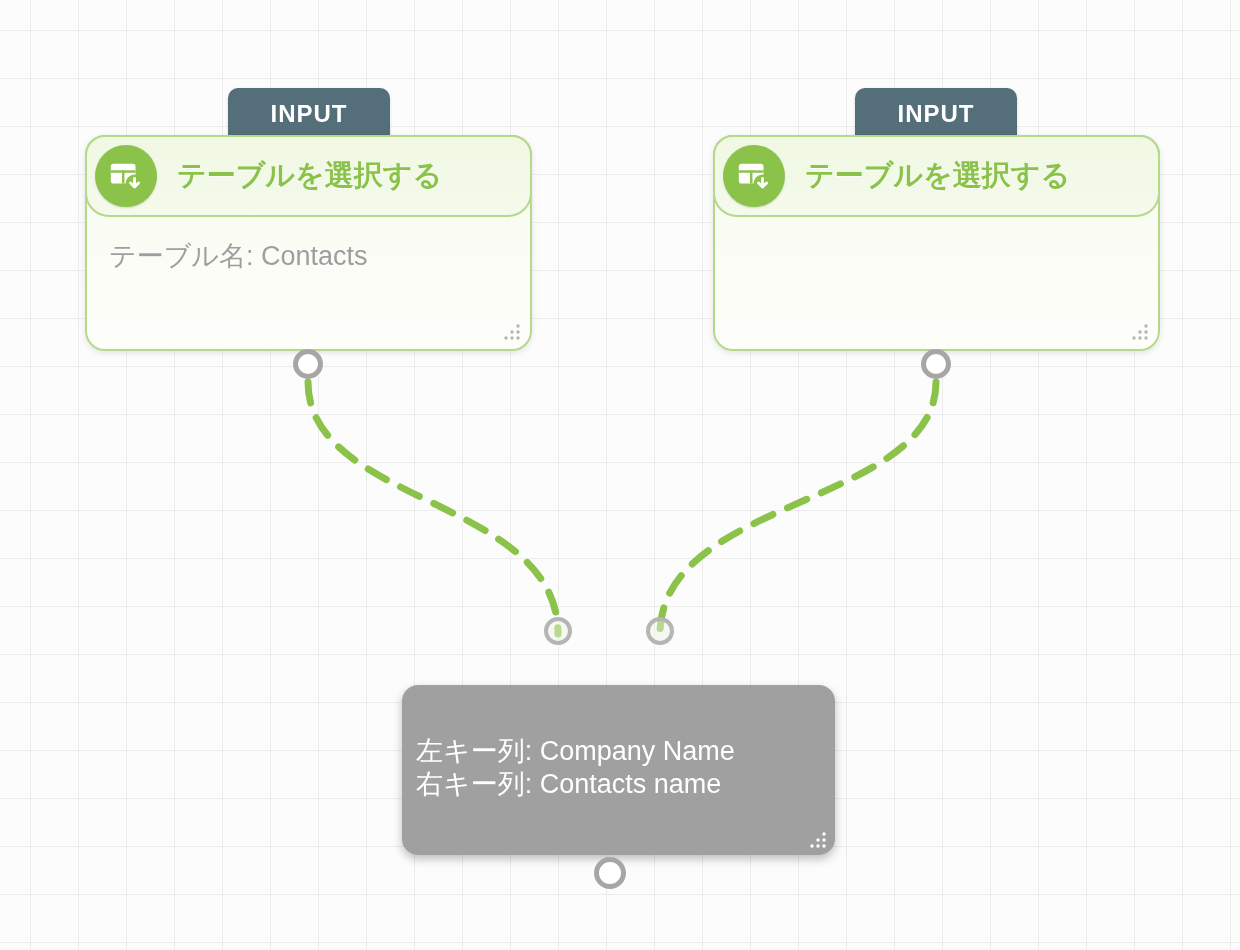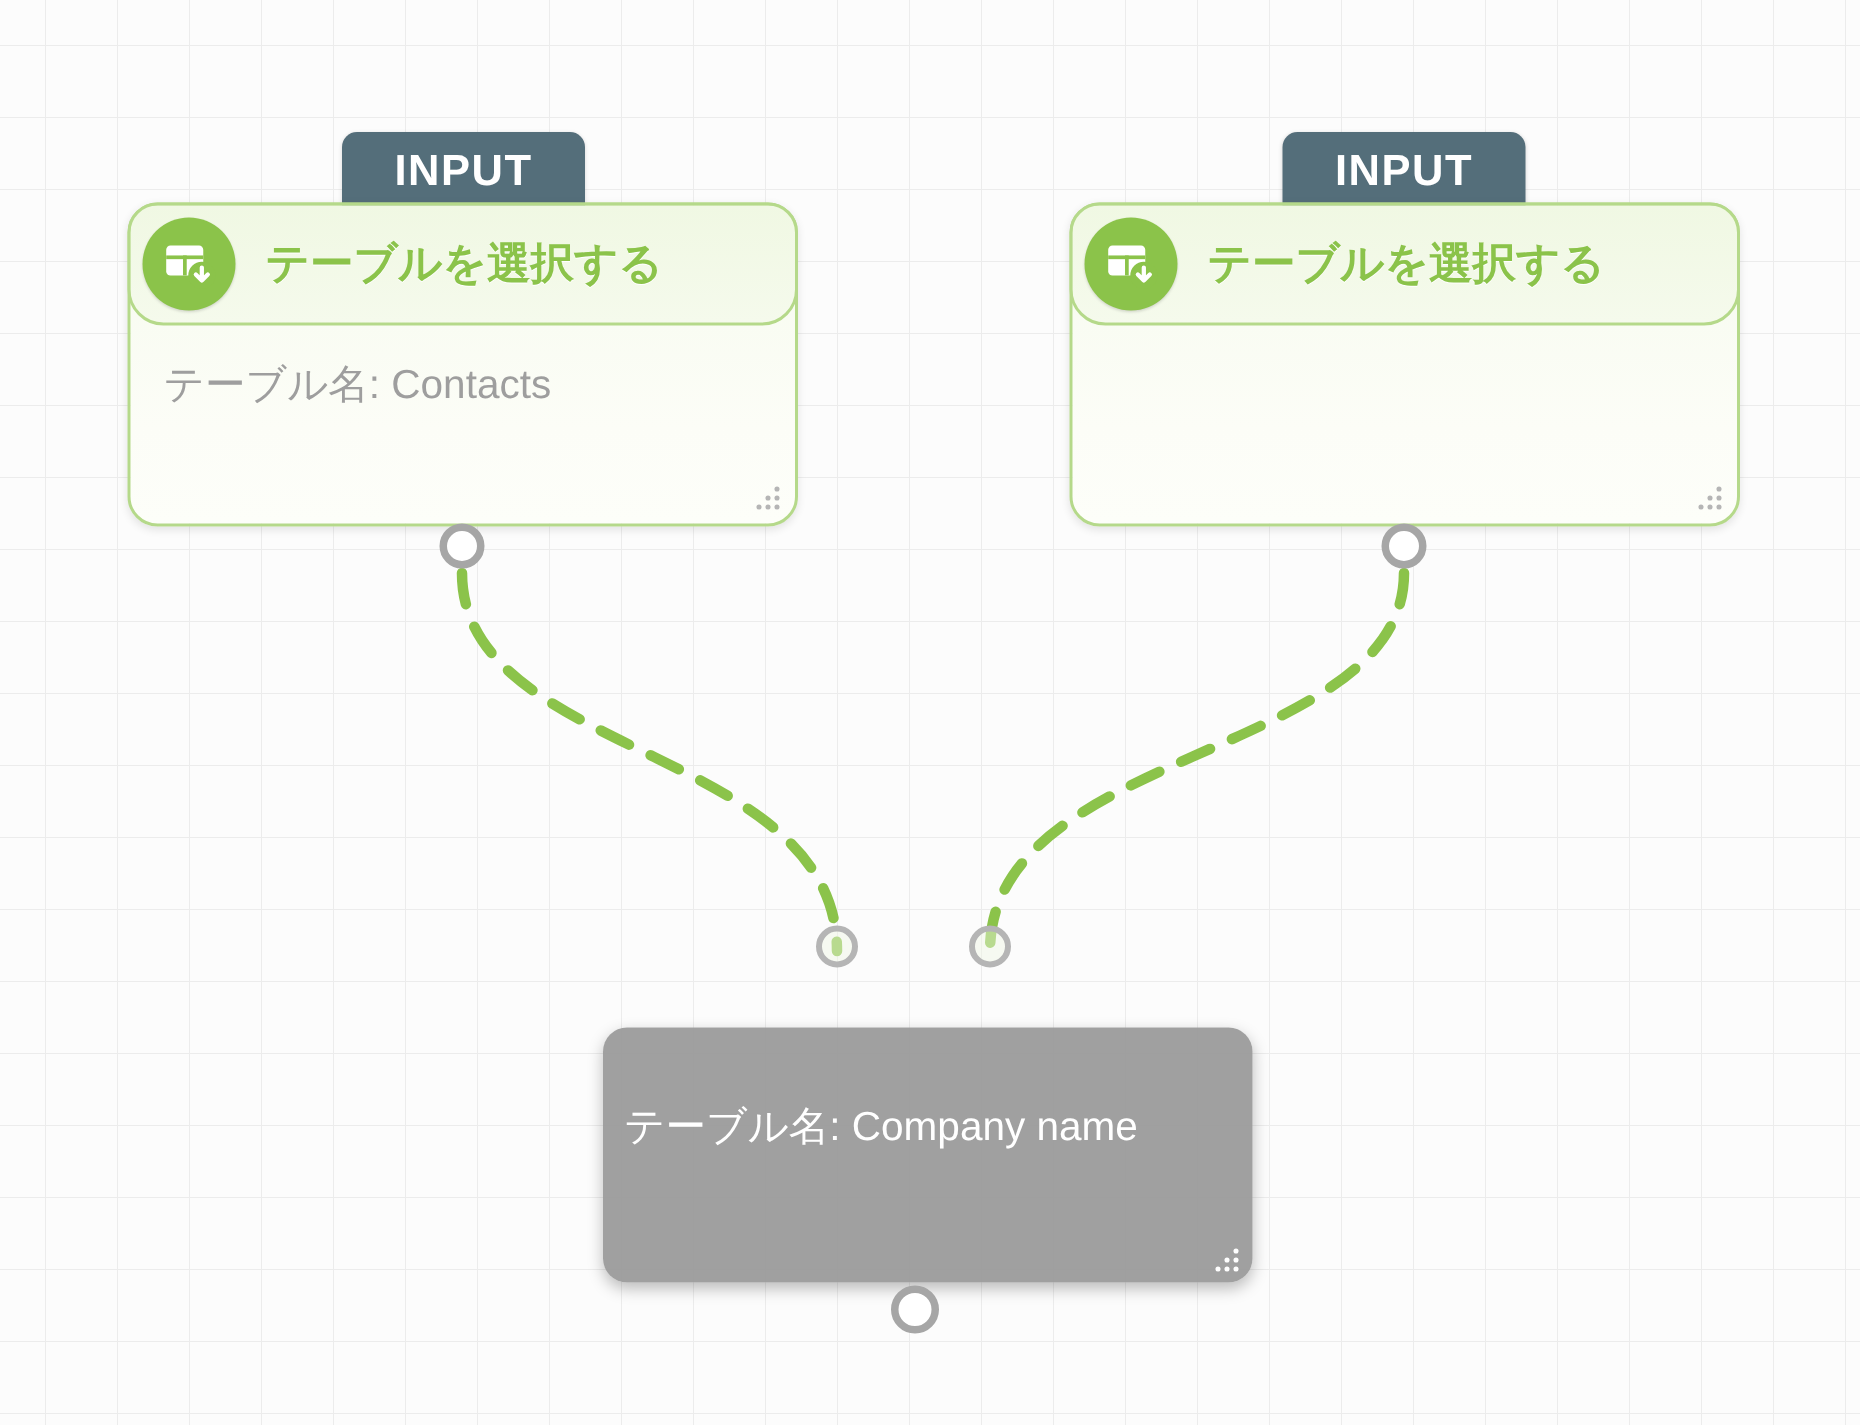--- a/index.html
+++ b/index.html
@@ -19,21 +19,21 @@
   }
   .edges{position:absolute;inset:0;z-index:1;}
   .edge{stroke:#8bc34a;stroke-width:7;fill:none;stroke-dasharray:21 16;stroke-linecap:round;}
 
   
   .node-tab{
     position:absolute;height:52px;z-index:2;
     background:#546e7a;color:#fff;
     border-radius:10px 10px 0 0;
     display:flex;align-items:center;justify-content:center;
-    font-size:29px;font-weight:bold;letter-spacing:1px;
+    font-size:24px;font-weight:bold;letter-spacing:1px;
     box-shadow:0 1px 3px rgba(0,0,0,.15);
   }
 
   
   .input-card{
     position:absolute;width:443px;height:212px;z-index:3;
     background:linear-gradient(180deg,#f6fbee 0%,#fcfdf7 70%,#fdfef9 100%);
     border:2px solid #b5d98a;border-radius:20px;
     box-shadow:0 2px 6px rgba(0,0,0,.10);
   }
@@ -166,21 +166,22 @@
           <circle cx="3" cy="15" r="1.7"></circle>
             <circle cx="9" cy="15" r="1.7"></circle>
             <circle cx="15" cy="15" r="1.7"></circle>
         </g>
       </svg>
     </div>
   </div>
 
   <div class="join-body">
     <div class="join-lines">
-      <div>テーブル名: Company name</div>
+      <div>左キー列: Company Name</div>
+      <div>右キー列: Contacts name</div>
     </div>
     <div class="resize-handle" style="right:8px;bottom:6px;">
       <svg width="18" height="18" viewBox="0 0 18 18">
         <g fill="#ffffff">
           <circle cx="15" cy="3" r="1.7"></circle>
           <circle cx="9" cy="9" r="1.7"></circle>
             <circle cx="15" cy="9" r="1.7"></circle>
           <circle cx="3" cy="15" r="1.7"></circle>
             <circle cx="9" cy="15" r="1.7"></circle>
             <circle cx="15" cy="15" r="1.7"></circle>

